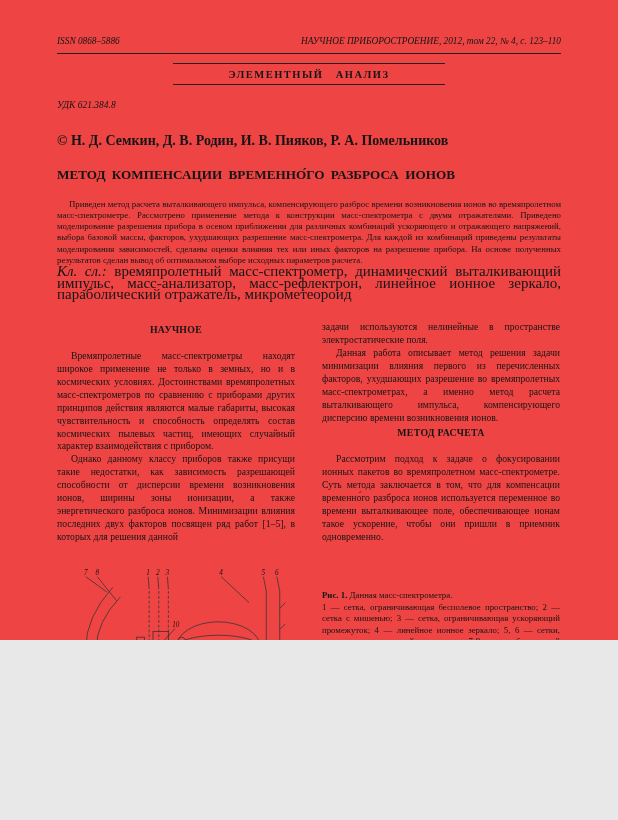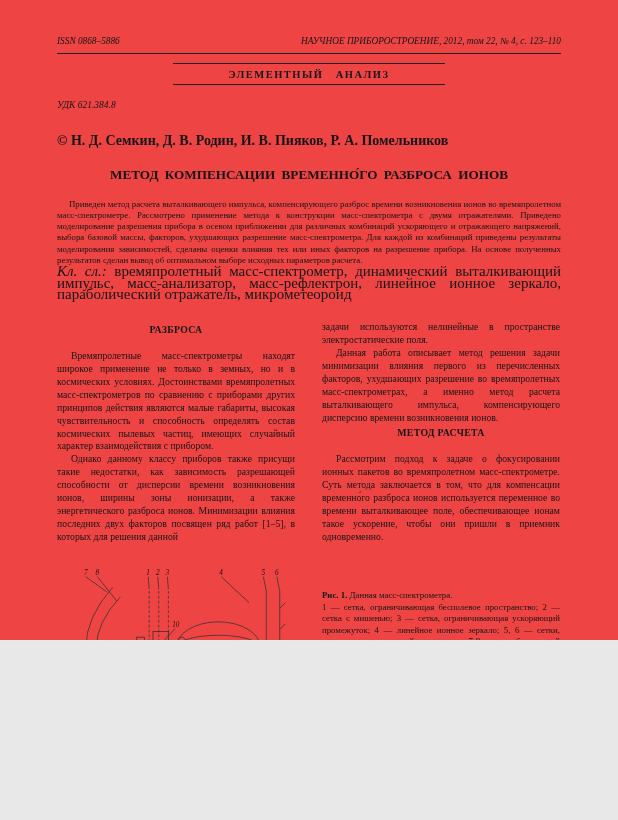--- a/index.html
+++ b/index.html
@@ -9,21 +9,21 @@
 
   .masthead { display:flex; justify-content:space-between; font-style:italic; font-size:9.3px; }
   .rule { border:0; border-top:1px solid #222; margin-top:7px; }
 
   .banner { width:272px; margin:9px auto 0 auto; border-top:1px solid #222; border-bottom:1px solid #222;
             text-align:center; padding:5px 0 4px 0; font-weight:bold; font-size:10.5px; letter-spacing:1.5px; word-spacing:8px; }
 
   .udk { font-style:italic; font-size:9.5px; margin-top:15px; }
   .authors { font-weight:bold; font-size:14px; margin-top:23px; }
 
-  .title { text-align:center; font-weight:bold; font-size:13.2px; line-height:17.5px; margin-top:17px; word-spacing:3px; }
+  .title { text-align:left; font-weight:bold; font-size:13.2px; line-height:17.5px; margin-top:17px; word-spacing:3px; }
 
   .abstract { margin-top:15px; font-size:8.8px; line-height:11.3px; text-align:justify; text-indent:12px; }
   .keywords { margin-top:0; font-size:15px; line-height:11.3px; text-align:justify; }
   .it { font-style:italic; }
   .b  { font-weight:bold; }
 
   .columns { display:flex; gap:27px; margin-top:21px; }
   .col { width:238px; font-size:9.7px; line-height:12.9px; text-align:justify; }
   .colhead { text-align:center; font-weight:bold; font-size:9.8px; margin:3px 0 13px 0; letter-spacing:0.3px; }
   .colhead.mid { }
@@ -63,21 +63,21 @@
   <p class="abstract">Приведен метод расчета выталкивающего импульса, компенсирующего разброс времени возникновения ионов во времяпролетном масс-спектрометре. Рассмотрено применение метода к конструкции масс-спектрометра с двумя отражателями. Приведено моделирование разрешения прибора в осевом приближении для различных комбинаций ускоряющего и отражающего напряжений, выбора базовой массы, факторов, ухудшающих разрешение масс-спектрометра. Для каждой из комбинаций приведены результаты моделирования зависимостей, сделаны оценки влияния тех или иных факторов на разрешение прибора. На основе полученных результатов сделан вывод об оптимальном выборе исходных параметров расчета.</p>
 
   <p class="keywords">
     <span class="it">Кл. сл.:</span>
     <span>времяпролетный масс-спектрометр, динамический выталкивающий импульс, масс-анализатор, масс-рефлектрон, линейное ионное зеркало, параболический отражатель, микрометеороид</span>
   </p>
 
   <div class="columns">
 
     <div class="col">
-      <div class="colhead">РАЗБРОСА</div>
+      <div class="colhead">НАУЧНОЕ</div>
       <p class="ind">Времяпролетные масс-спектрометры находят широкое применение не только в земных, но и в космических условиях. Достоинствами времяпролетных масс-спектрометров по сравнению с приборами других принципов действия являются малые габариты, высокая чувствительность и способность определять состав космических пылевых частиц, имеющих случайный характер взаимодействия с прибором.</p>
       <p class="ind">Однако данному классу приборов также присущи такие недостатки, как зависимость разрешающей способности от дисперсии времени возникновения ионов, ширины зоны ионизации, а также энергетического разброса ионов. Минимизации влияния последних двух факторов посвящен ряд работ [1–5], в которых для решения данной</p>
 
       <div class="figure-wrap">
         <svg viewBox="0 0 250 182" width="240" height="175">
 
           <g font-size="7.5" font-style="italic" fill="#151515">
             <text x="28" y="9">7</text>
             <text x="40" y="9">8</text>
             <text x="93" y="9">1</text>

